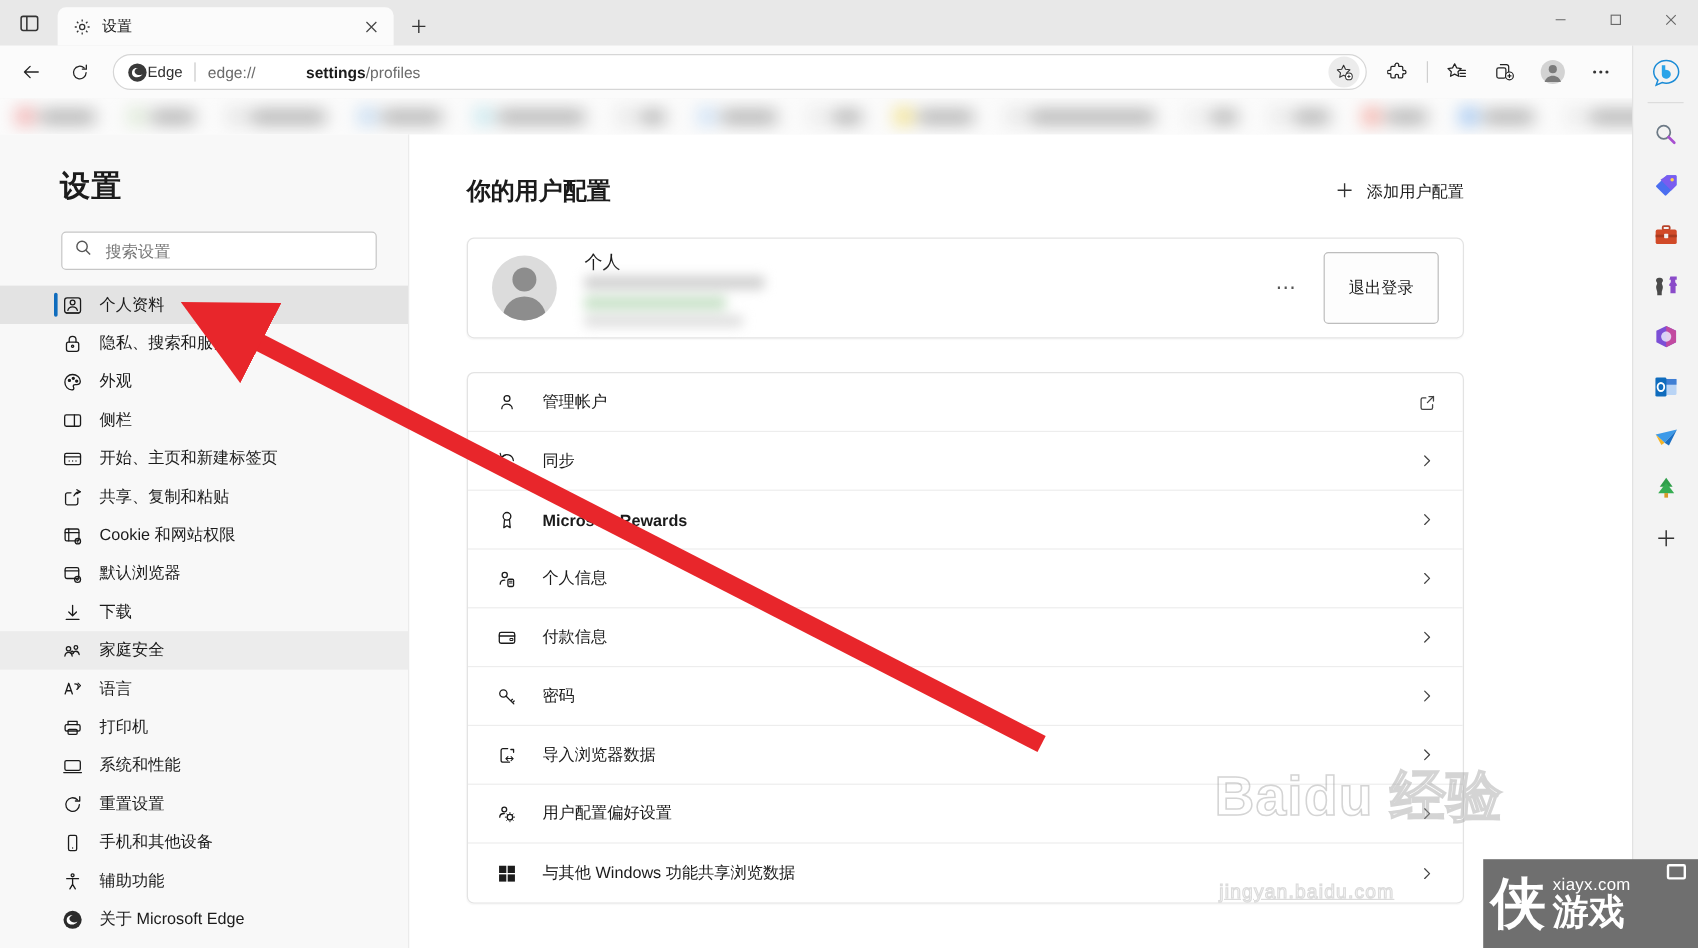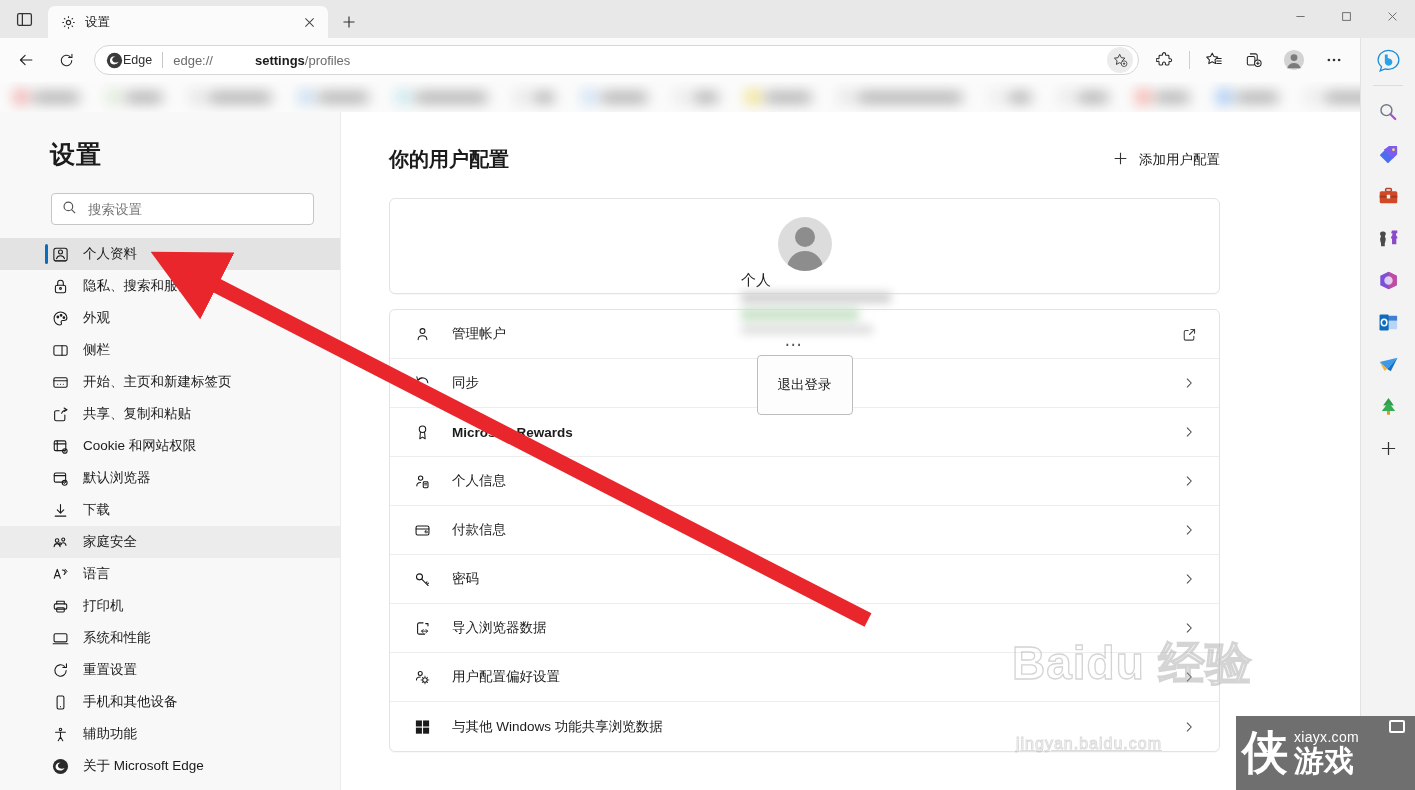--- a/index.html
+++ b/index.html
@@ -119,21 +119,21 @@
   
   .main { flex:1; height:678px; padding:34px 140px 0 48px; position:relative; overflow:hidden; }
   .main-head { display:flex; align-items:center; justify-content:space-between; margin-bottom:25px; }
   .main-title { font-size:20px; font-weight:bold; color:#1b1b1b; }
   .addprofile { display:flex; align-items:center; gap:11px; font-size:13.5px; color:#1b1b1b; }
 
   .card {
     border:1px solid #e3e3e3; border-radius:6px; background:#ffffff;
     box-shadow:0 1px 1px rgba(0,0,0,0.03);
   }
-  .profile-card { display:flex; align-items:center; padding:18px 20px; height:96px; margin-bottom:15px;flex-direction:column; }
+  .profile-card { display:flex; align-items:center; padding:18px 20px; height:84px; margin-bottom:28px; }
   .avatar { width:54px; height:54px; border-radius:50%; background:#dcdcdc; position:relative; flex:0 0 54px; overflow:hidden; }
   .avatar::before { content:""; position:absolute; left:17px; top:10px; width:20px; height:20px; border-radius:50%; background:#8d8d8d; }
   .avatar::after { content:""; position:absolute; left:9px; top:34px; width:36px; height:28px; border-radius:18px 18px 0 0; background:#8d8d8d; }
   .profile-meta { margin-left:23px; flex:1; position:relative; }
   .profile-name { font-size:15px; color:#1b1b1b; font-weight:400; }
   .profile-email-blur { margin-top:2px; filter:blur(5px); }
   .pe1 { width:150px; height:11px; background:#cfcfcf; border-radius:2px; }
   .pe2 { width:118px; height:11px; background:#c5e0c5; border-radius:2px; margin-top:6px; }
   .pe3 { width:132px; height:9px; background:#dcdcdc; border-radius:2px; margin-top:5px; }
   .more-dots { font-size:17px; color:#555; letter-spacing:1px; margin-right:22px; }

